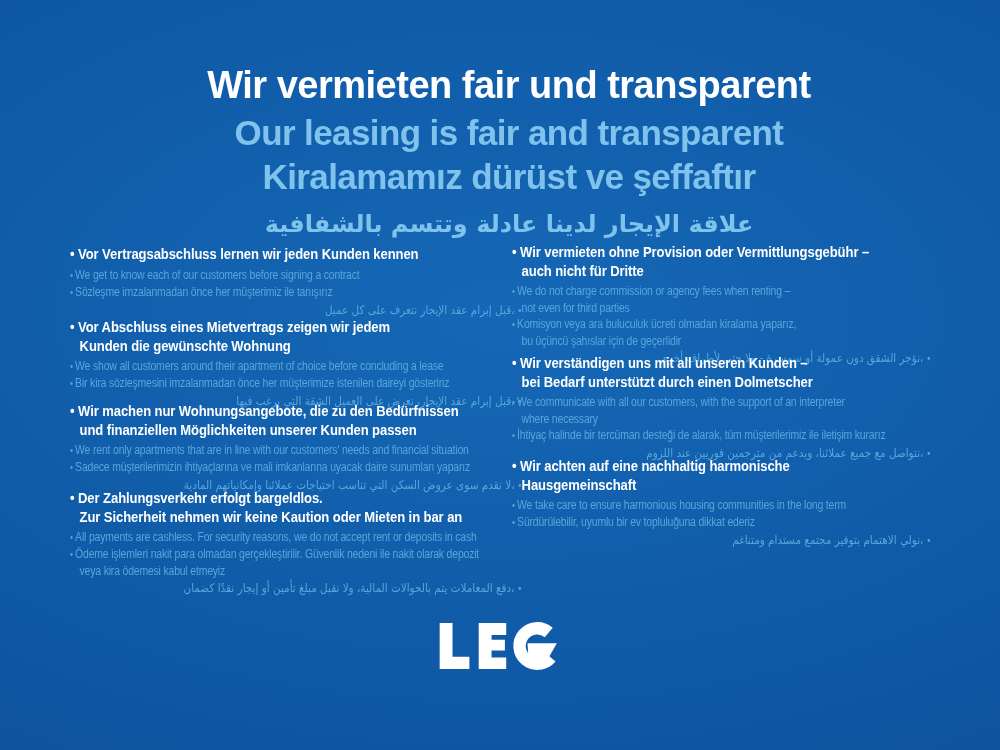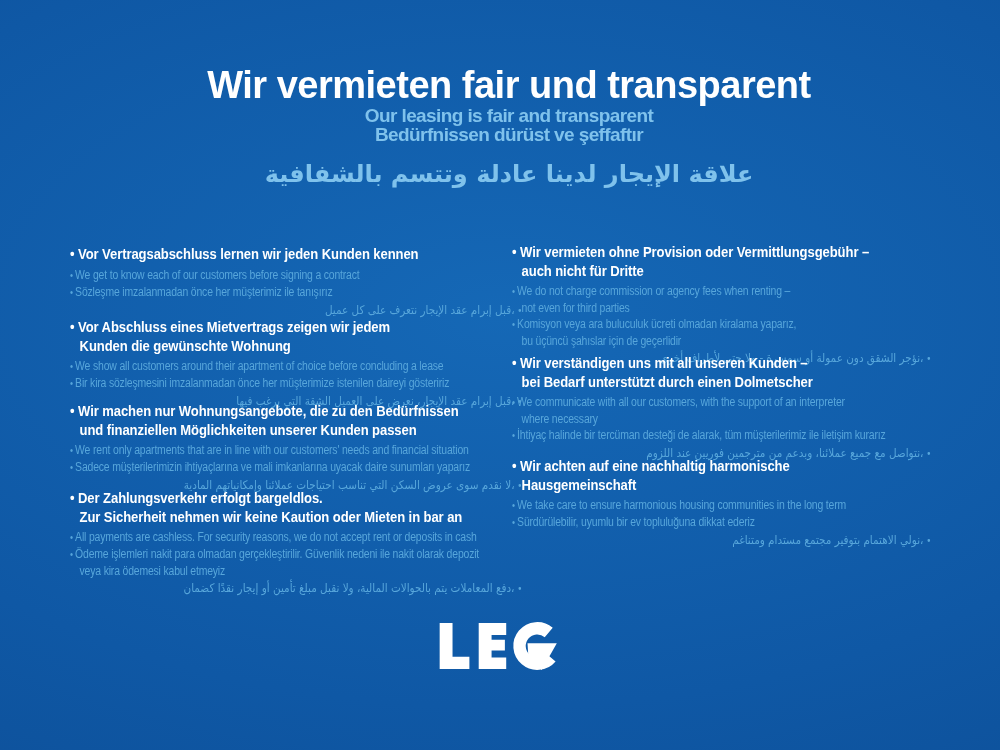--- a/index.html
+++ b/index.html
@@ -8,22 +8,22 @@
     background: radial-gradient(ellipse 130% 95% at 50% 42%, #1568b6 0%, #0f58a5 55%, #0c4b92 100%);
     font-family: "Liberation Sans", "DejaVu Sans", sans-serif;
     position:relative;
   }
   .header { position:absolute; top:66px; left:18px; right:0; text-align:center; }
   .title-de {
     margin:0; color:#ffffff; font-size:38px; font-weight:bold;
     letter-spacing:-0.5px; line-height:1.05; white-space:pre;
   }
   .title-sub {
-    color:#7fc2ec; font-weight:bold; font-size:19px; line-height:1.0;
-    letter-spacing:-0.6px; white-space:pre;
+    color:#7fc2ec; font-weight:bold; font-size:35px; line-height:1.0;
+    letter-spacing:-0.6px; margin-top:9px; white-space:pre;
   }
   .title-ar {
     font-family:"DejaVu Sans", sans-serif; font-size:24px; margin-top:18px;
     letter-spacing:0;
   }
   .col {
     position:absolute; top:243px; transform:scaleX(0.87); transform-origin:0 0;
   }
   .col-left  { left:70px;  width:520px; height:360px; }
   .col-right { left:512px; width:482px; height:320px; }
@@ -48,21 +48,21 @@
   .sub-ar::before { content:"•\00a0 "; }
   .footer { position:absolute; top:621px; left:0; right:0; display:flex; justify-content:center; }
   .logo { width:126px; height:50px; display:block; }
 </style>
 </head>
 <body>
 
 <div class="header">
   <h1 class="title-de">Wir vermieten fair und transparent</h1>
   <div class="title-sub">Our leasing is fair and transparent</div>
-  <div class="title-sub">Bedürfnissen dürüst ve şeffaftır</div>
+  <div class="title-sub">Kiralamamız dürüst ve şeffaftır</div>
   <div class="title-sub title-ar" dir="rtl">علاقة الإيجار لدينا عادلة وتتسم بالشفافية</div>
 </div>
 
 <section class="col col-left">
   <article class="block" style="top:2px">
     <h2 class="de">Vor Vertragsabschluss lernen wir jeden Kunden kennen</h2>
     <p class="sub">We get to know each of our customers before signing a contract</p>
     <p class="sub">Sözleşme imzalanmadan önce her müşterimiz ile tanışırız</p>
     <p class="sub sub-ar" dir="rtl">،قبل إبرام عقد الإيجار نتعرف على كل عميل</p>
   </article>

